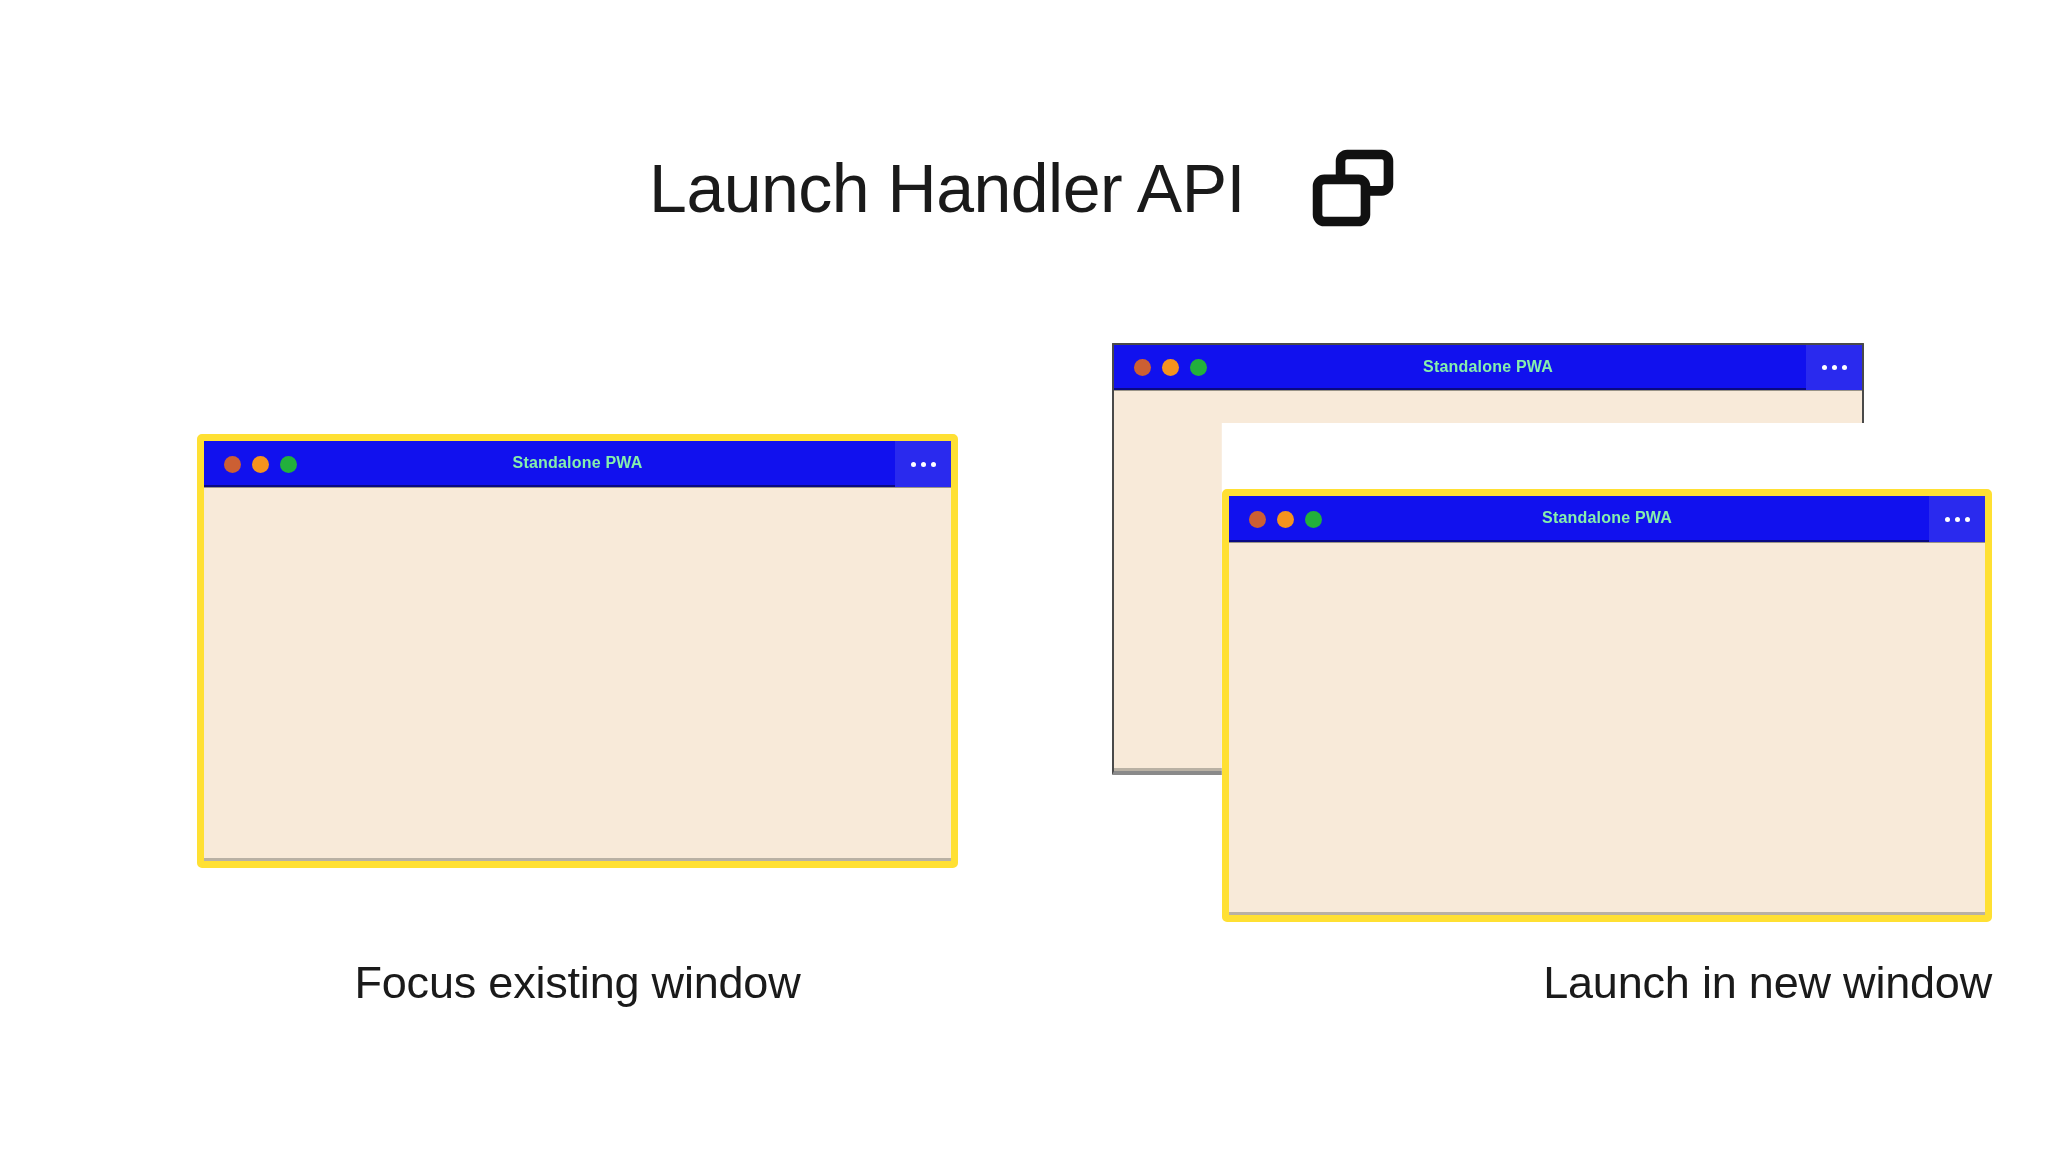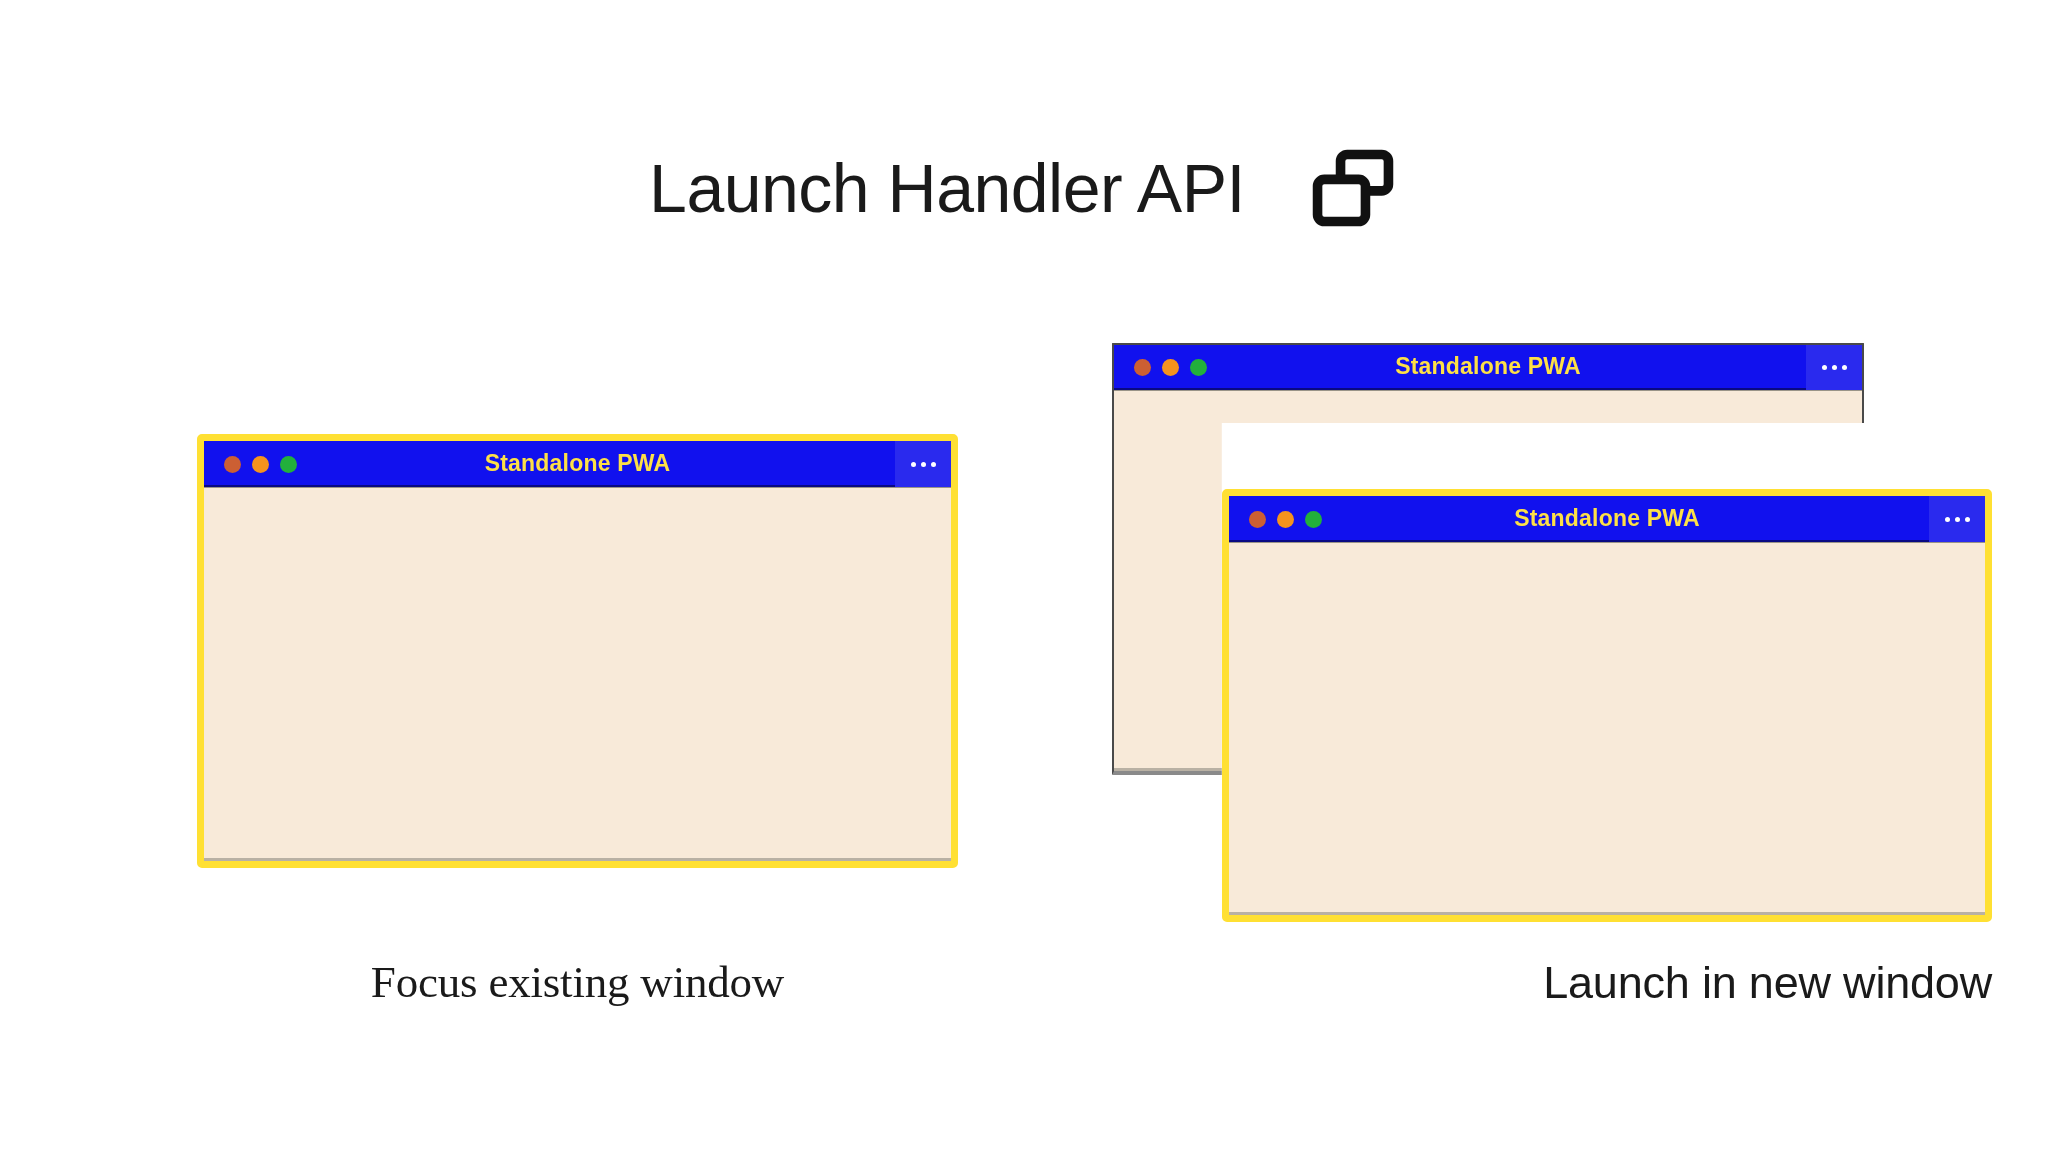--- a/index.html
+++ b/index.html
@@ -96,23 +96,23 @@
 
   .win-title {
     position: absolute;
     left: 0;
     right: 0;
     top: 0;
     bottom: 0;
     display: flex;
     align-items: center;
     justify-content: center;
-    font-size: 23px;
+    font-size: 16px;
     font-weight: 700;
-    color: #fde047;
+    color: #86efac;
     letter-spacing: 0.2px;
     pointer-events: none;
     padding-bottom: 2px;
   }
 
   .menu-btn {
     position: absolute;
     right: 0;
     top: 0;
     bottom: 0;
@@ -178,21 +178,20 @@
     font-weight: 400;
     color: #1a1a1a;
     letter-spacing: -0.2px;
     white-space: nowrap;
     line-height: 1;
   }
   #caption-focus {
     left: 197px;
     width: 761px;
     top: 960px;
-    font-family: Liberation Serif, serif;
   }
   #caption-new {
     left: 1222px;
     width: 770px;
     top: 960px;
     text-align: right;
   }
 </style>
 </head>
 <body>

